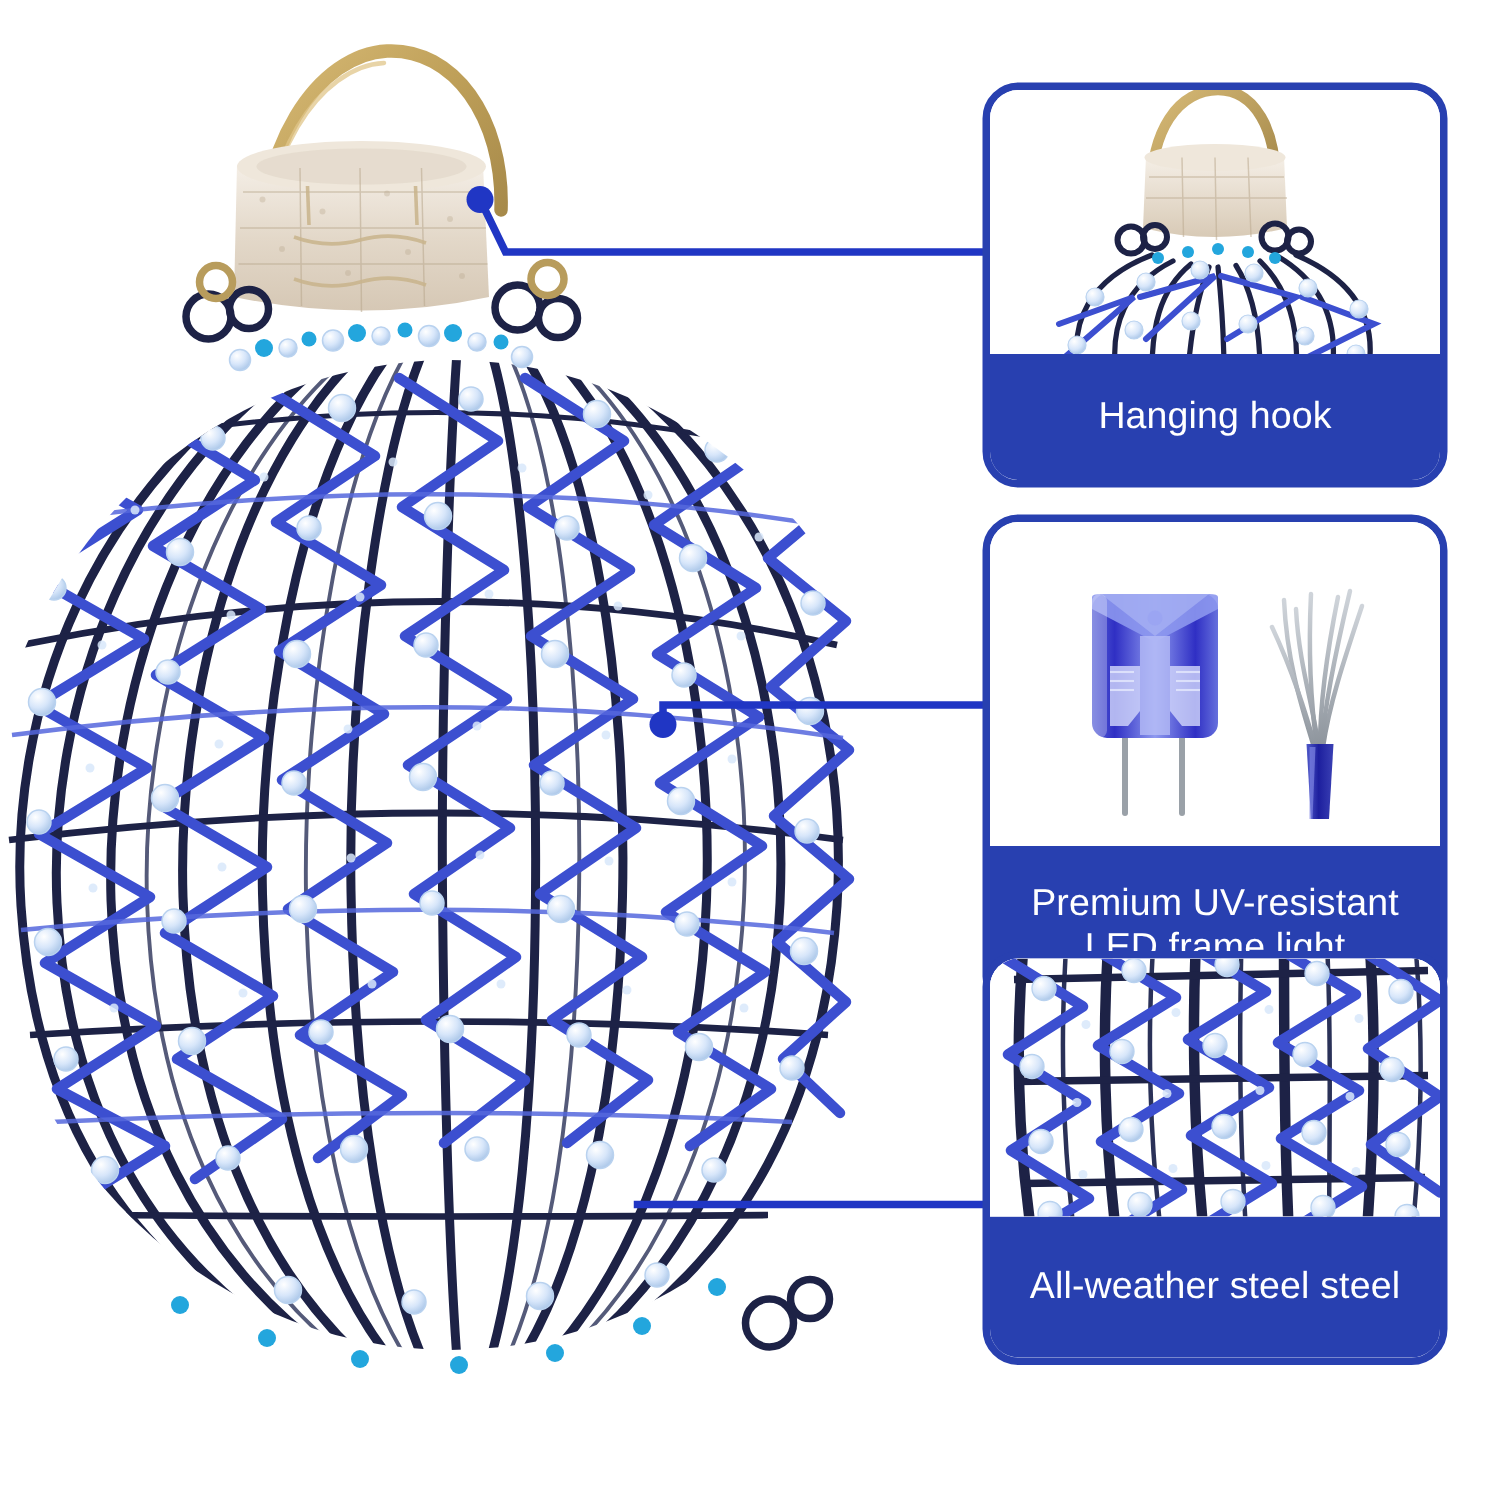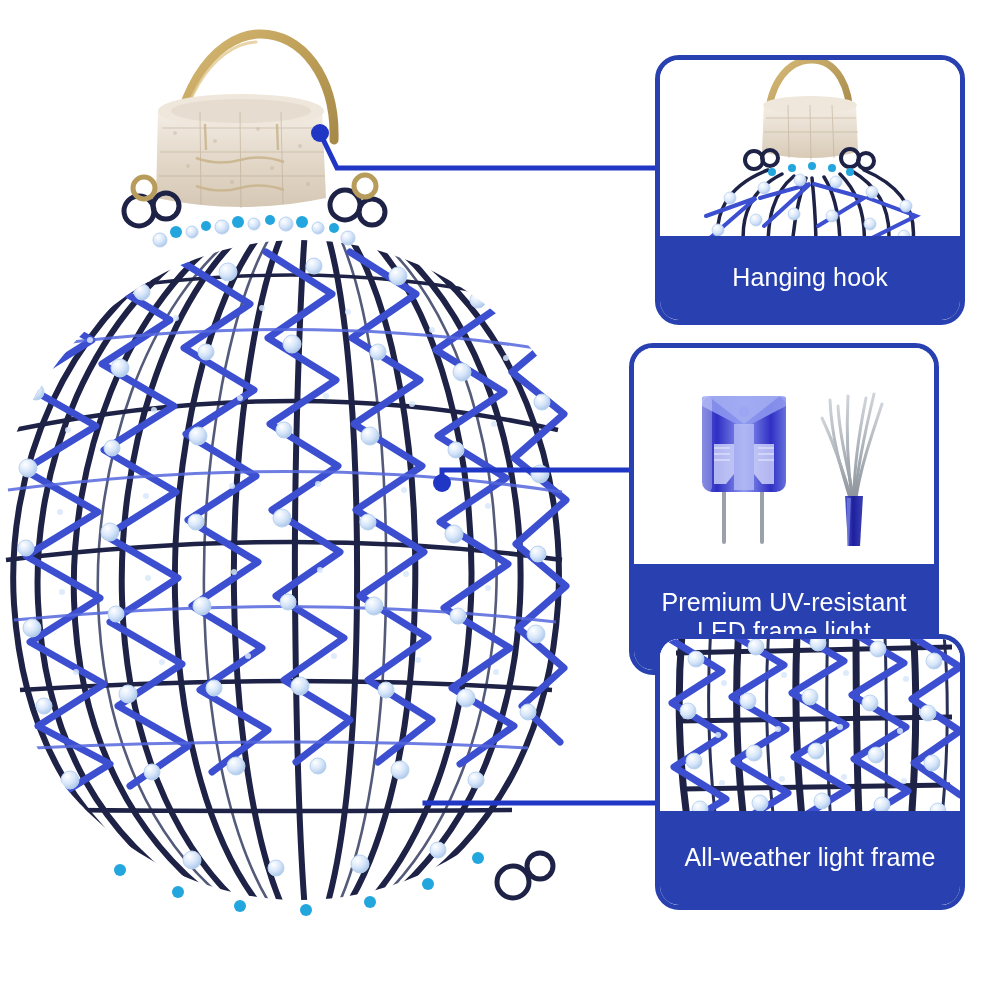--- a/index.html
+++ b/index.html
@@ -46,21 +46,21 @@
     font-size:25px;
     font-weight:400;
     line-height:1.18;
     letter-spacing:.1px;
     padding:8px 10px;
   }
   .card-label span{display:block;}
 
   #card-1{left:655px;top:55px;width:310px;height:270px;}
   #card-1 .card-label{height:68px;}
-  #card-2{left:629px;top:343px;width:310px;height:332px;}
+  #card-2{left:655px;top:343px;width:310px;height:332px;}
   #card-2 .card-label{height:90px;}
   #card-3{left:655px;top:634px;width:310px;height:276px;}
   #card-3 .card-label{height:78px;}
 </style>
 </head>
 <body>
 
 <div id="stage">
 
   <svg id="product" viewBox="0 0 660 1000" aria-hidden="true">
@@ -535,17 +535,17 @@
           <circle cx="180" cy="102" r="3"></circle>
             <circle cx="240" cy="106" r="3"></circle>
           <circle cx="62" cy="158" r="3"></circle>
             <circle cx="122" cy="154" r="3"></circle>
           <circle cx="184" cy="152" r="3"></circle>
             <circle cx="244" cy="156" r="3"></circle>
         </g>
       </svg>
     </div>
     <div class="card-label">
-      <span>All-weather light frame</span>
+      <span>All-weather steel steel</span>
     </div>
   </div>
 
 </div>
 
 </body></html>

